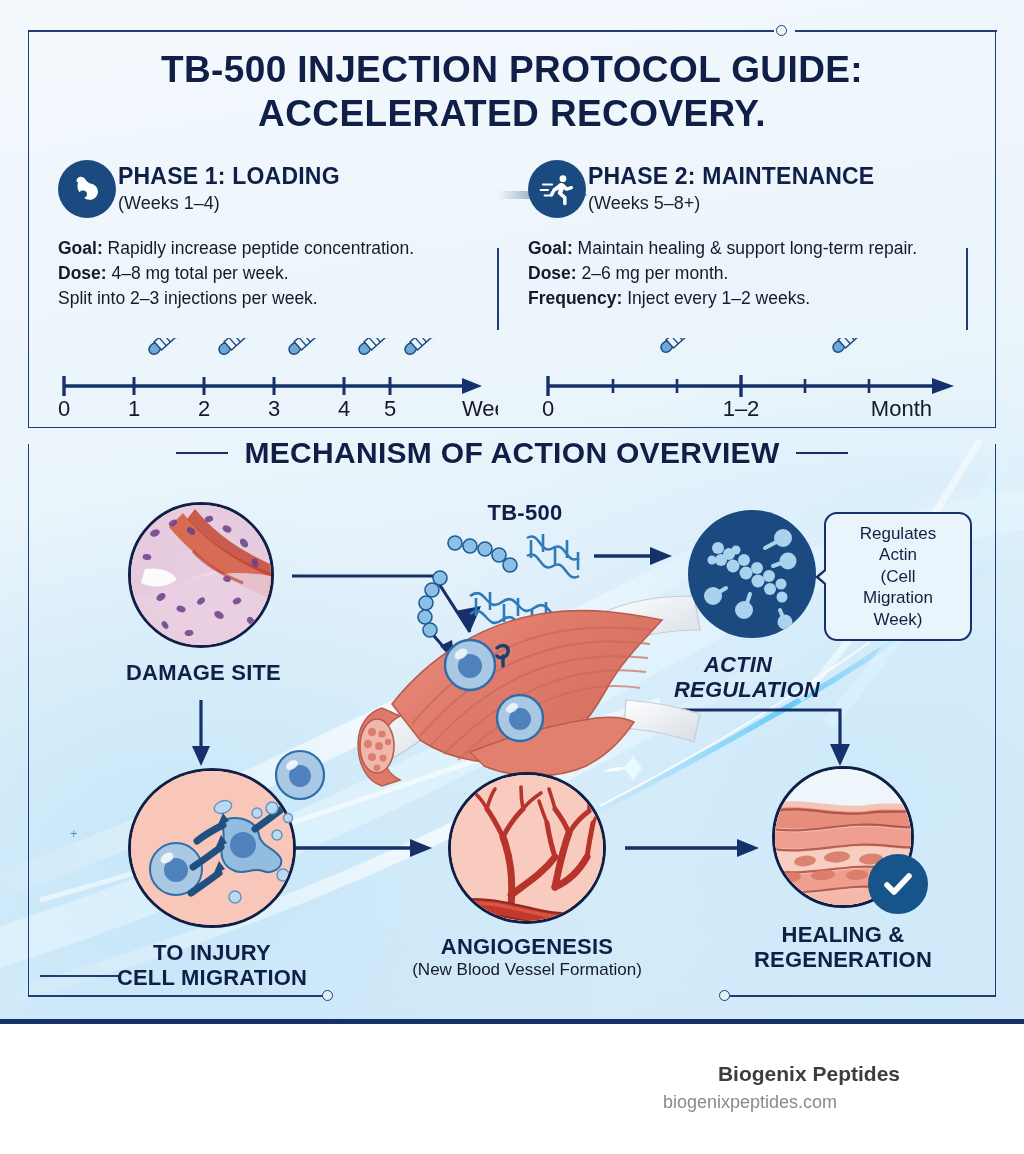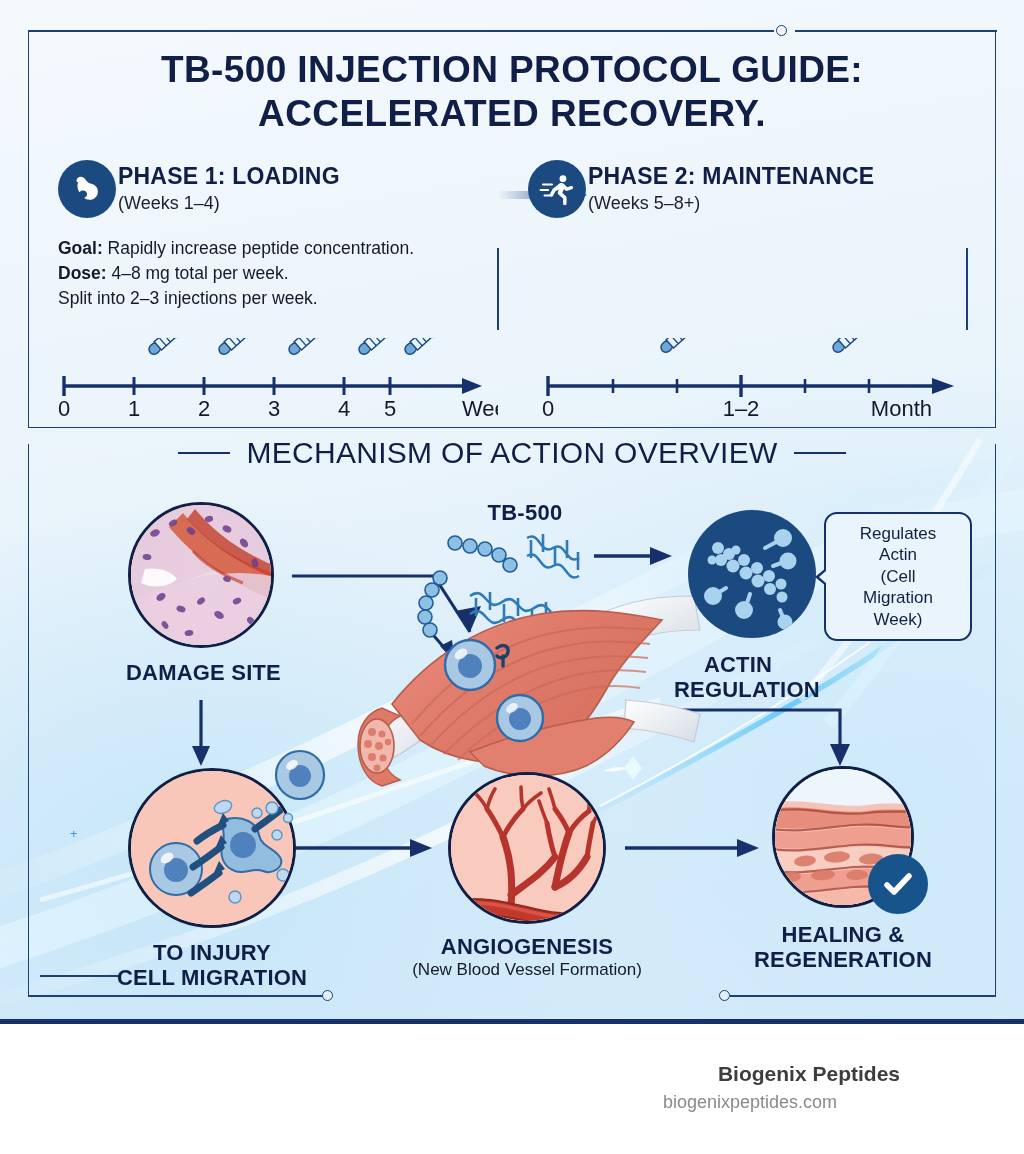--- a/index.html
+++ b/index.html
@@ -94,21 +94,21 @@
   .timeline.t1 { left:58px; top:338px; width:440px; }
   .timeline.t2 { left:540px; top:338px; width:430px; }
 
   
   .mech-header {
     position:absolute; left:0; top:436px; width:1024px;
     display:flex; align-items:center; justify-content:center; gap:16px;
   }
   .mech-header .rule { width:52px; height:2.2px; background:#16306b; }
   .mech-title {
-    font-weight:normal; font-size:30px; letter-spacing:.3px; color:#101f47;
+    font-weight:bold; font-size:30px; letter-spacing:.3px; color:#101f47;
     text-transform:uppercase; white-space:nowrap;
     text-shadow:0 1px 0 rgba(255,255,255,.5);
   }
 
   .node { position:absolute; }
   .node-circle {
     border-radius:50%; border:3.4px solid #101f47; overflow:hidden; position:relative;
     background:#fbe3dc;
   }
   .node-label {
@@ -258,20 +258,25 @@
               <path fill="#ffffff" d="M27.5 16.8c1.8-.8 3.9-.6 5.3.8l4.2 4.2 4.6-1.5c1.1-.4 2.3.2 2.6 1.3.4 1.1-.2 2.3-1.3 2.6l-6 2c-.9.3-1.9 0-2.5-.7l-1.6-1.6-2.1 5 4.6 4.3c.5.5.8 1.2.8 1.9v7.2c0 1.2-1 2.2-2.2 2.2s-2.2-1-2.2-2.2v-6.2l-5.8-5.3c-.9-.8-1.1-2-.7-3l1.3-3.2-4.5 2.2-3 5.6c-.6 1.1-1.9 1.5-3 .9-1.1-.6-1.5-1.9-.9-3l3.4-6.3c.3-.5.7-.9 1.2-1.1z"></path>
               <rect x="5" y="17" width="14" height="2.6" rx="1.3" fill="#ffffff"></rect>
               <rect x="2" y="24" width="12" height="2.6" rx="1.3" fill="#ffffff"></rect>
               <rect x="7" y="31" width="11" height="2.6" rx="1.3" fill="#ffffff"></rect>
             </svg>
           </div>
           <div class="phase-titles">
             <div class="phase-title">PHASE 2: MAINTENANCE</div>
             <div class="phase-sub">(Weeks 5–8+)</div>
           </div>
+        </div>
+        <div class="phase-body">
+          <div><span class="k">Goal:</span><span> Maintain healing &amp; support long-term repair.</span></div>
+          <div><span class="k">Dose:</span><span> 2–6 mg per month.</span></div>
+          <div><span class="k">Frequency:</span><span> Inject every 1–2 weeks.</span></div>
         </div>
       </div>
     </div>
 
     <div class="vdivider"></div>
     <div class="vdivider2"></div>
 
     <svg class="timeline t1" viewBox="0 0 440 90">
       <g>
         <line x1="6" y1="48" x2="404" y2="48" stroke="#16306b" stroke-width="3.4"></line>
@@ -532,21 +537,21 @@
       </g>
       <g>
         <circle cx="520" cy="718" r="23" fill="#a8c8e4" stroke="#2f6ca8" stroke-width="2.4"></circle>
         <circle cx="520" cy="719" r="11" fill="#4f81bd"></circle>
         <ellipse cx="512" cy="708" rx="6.4" ry="4.2" fill="#ffffff" opacity=".75" transform="rotate(-32 512 708)"></ellipse>
       </g>
       <path d="M497,648 C503,643 509,646 508,652 C507,658 500,659 497,656" fill="none" stroke="#1b3f6e" stroke-width="3.4" stroke-linecap="round"></path>
       <path d="M503,656 L503,666" stroke="#1b3f6e" stroke-width="3.4" stroke-linecap="round"></path>
     </svg>
 
-    <div class="node" style="left:688px; top:510px; width:128px;">
+    <div class="node" style="left:688px; top:510px; width:128px;font-style:italic;">
       <div style="width:128px; height:128px; border-radius:50%; background:#1a4a80; position:relative; overflow:hidden;">
         <svg viewBox="0 0 128 128" width="128" height="128">
           <g fill="#a9d2ee">
             <circle cx="30" cy="38" r="6"></circle>
               <circle cx="41" cy="44" r="6"></circle>
             <circle cx="33" cy="50" r="6"></circle>
               <circle cx="45" cy="56" r="6.5"></circle>
             <circle cx="56" cy="50" r="6"></circle>
               <circle cx="58" cy="63" r="6.5"></circle>
             <circle cx="69" cy="58" r="6"></circle>

